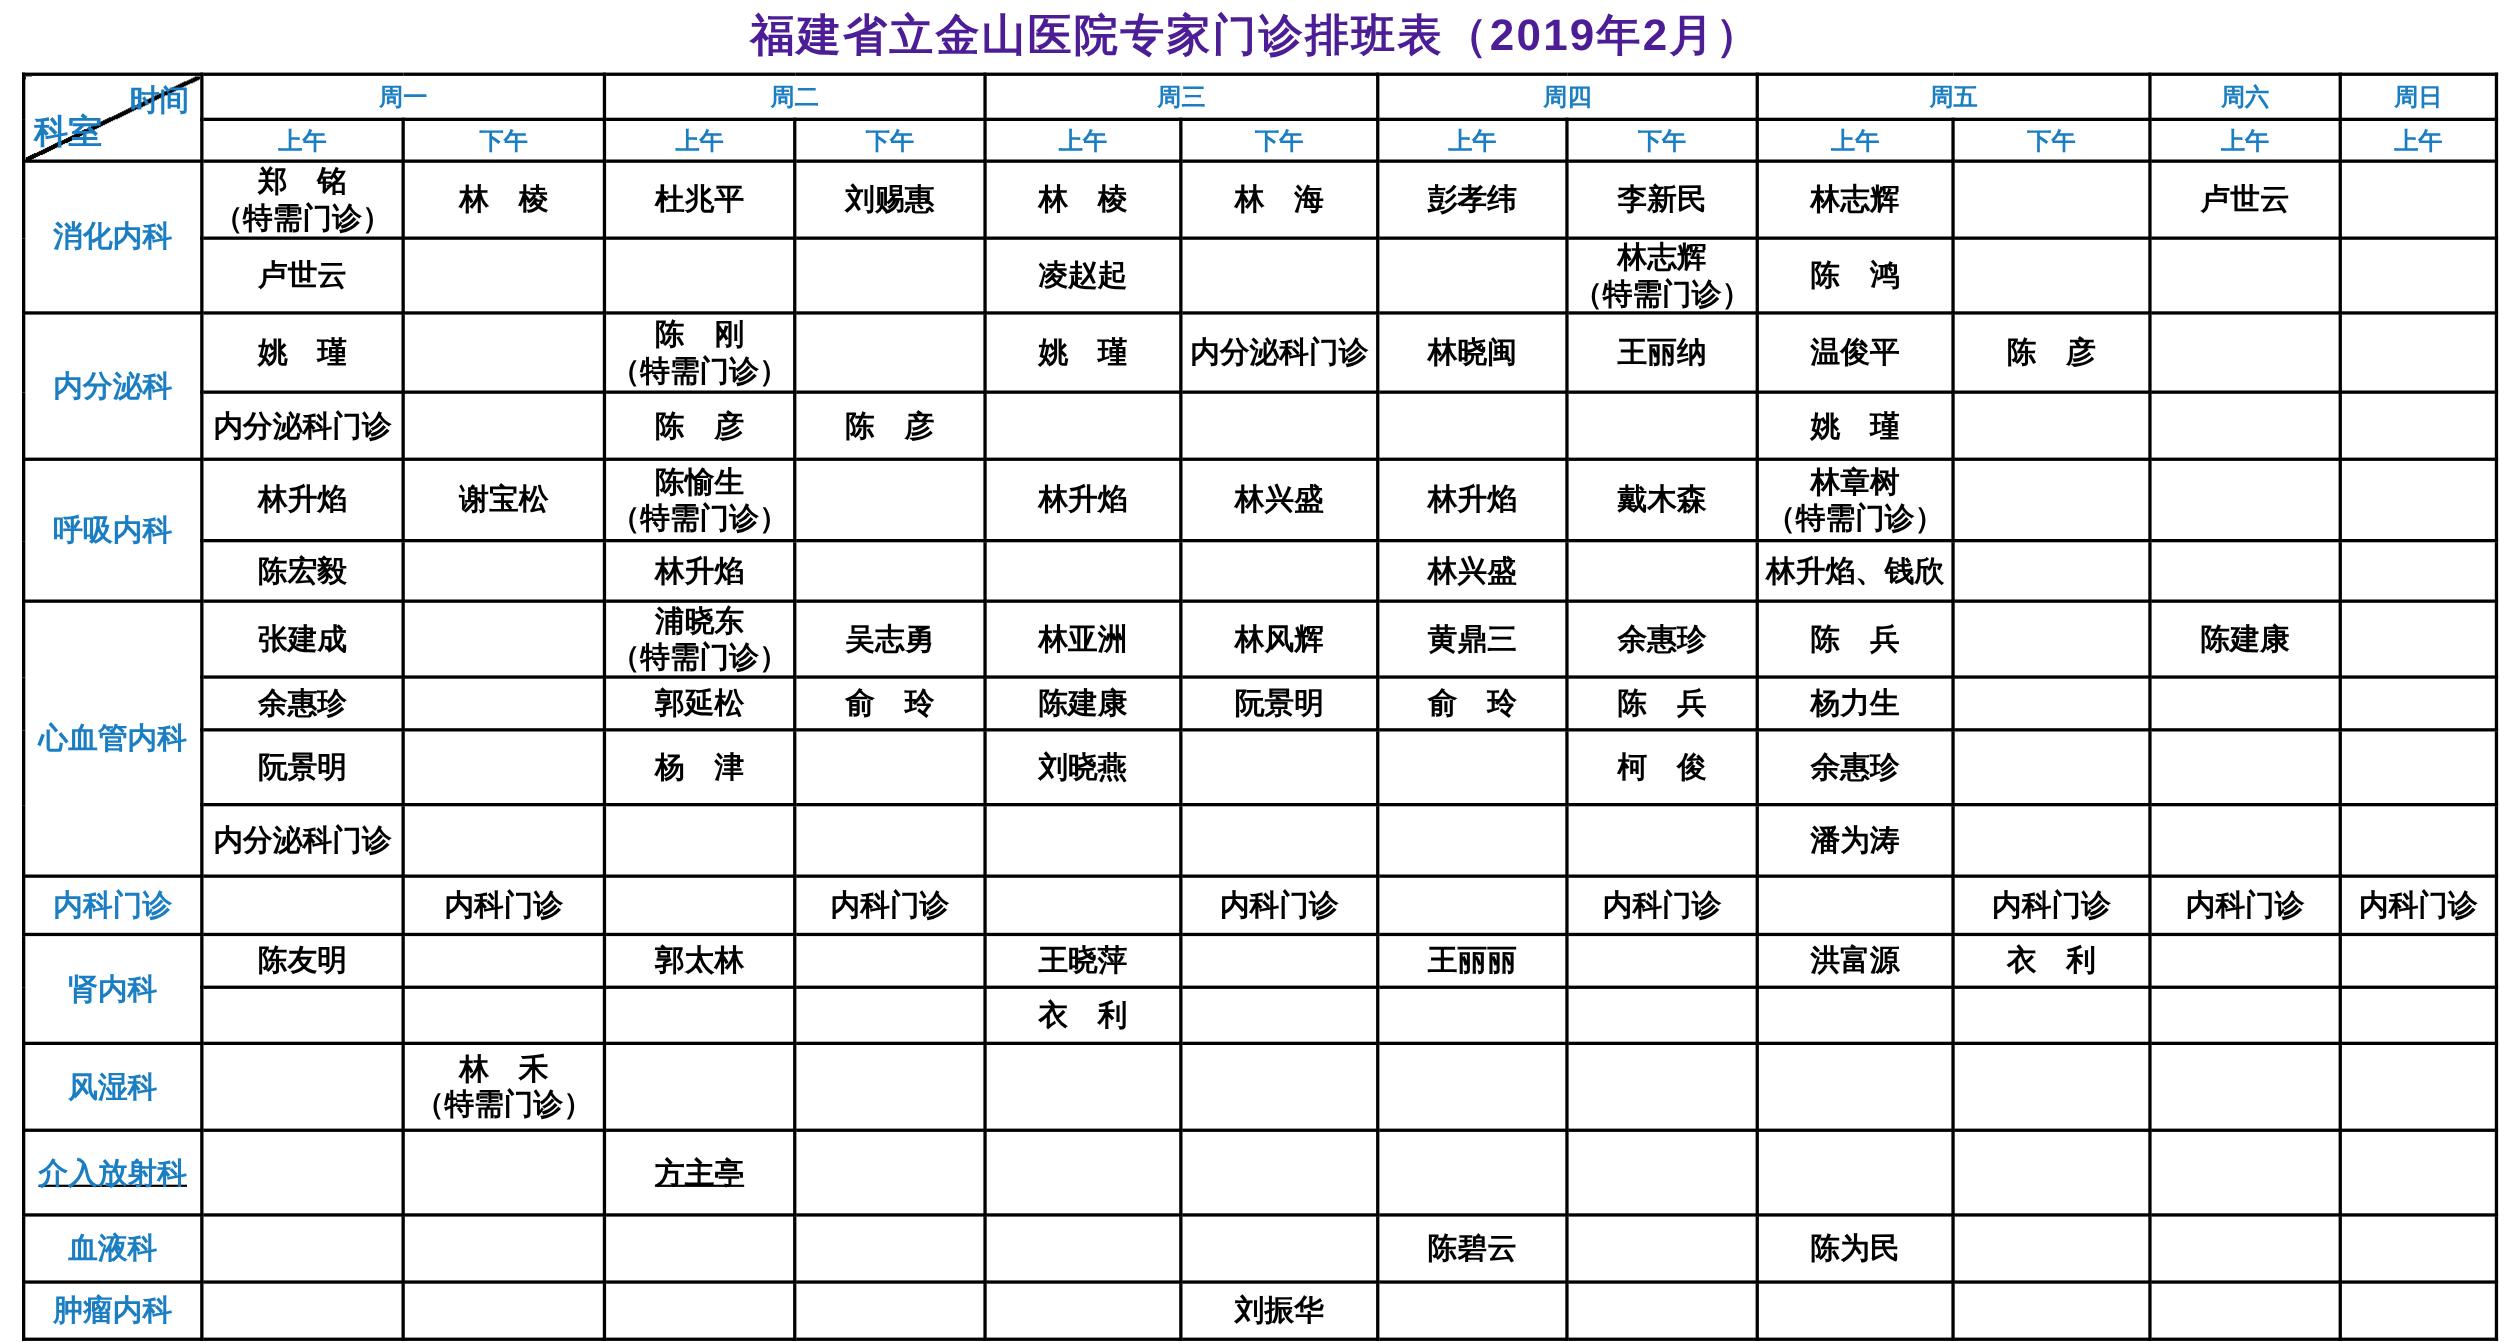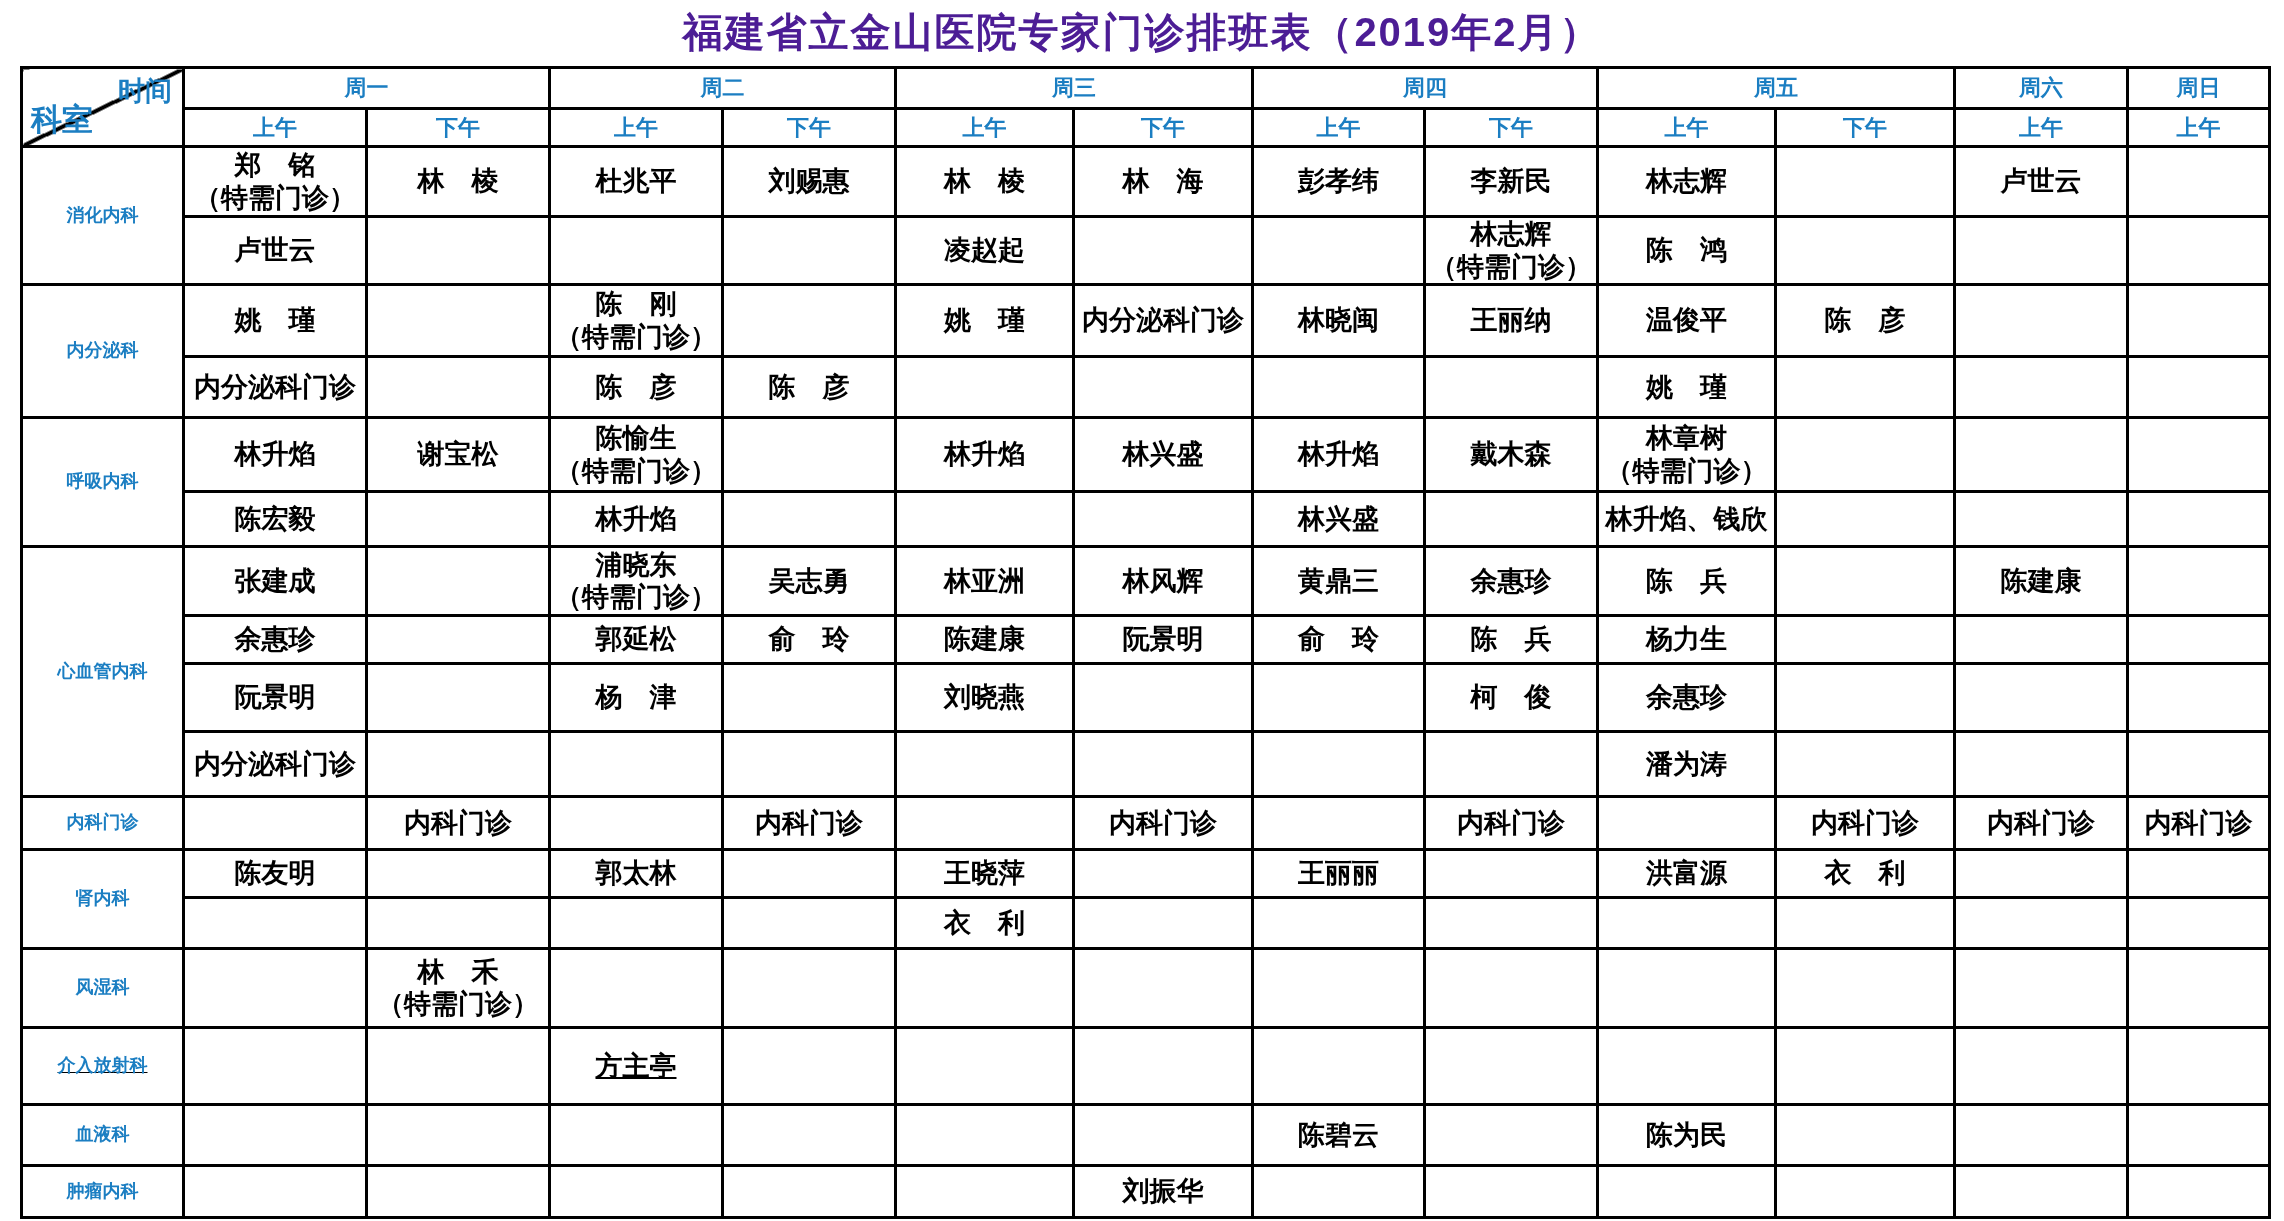--- a/index.html
+++ b/index.html
@@ -30,21 +30,21 @@
     vertical-align:middle;
     overflow:hidden;
   }
   th.day, th.sess{
     color:#1b7ec2;
     font-size:22px;
     font-weight:bold;
   }
   td.dept{
     color:#1b7ec2;
-    font-size:18px;
+    font-size:27px;
     font-weight:bold;
     line-height:1.2;
     padding:0 6px;
     text-align:center;
   }
   td.cell{
     font-size:27px;
     font-weight:bold;
     color:#000;
     white-space:pre-line;

